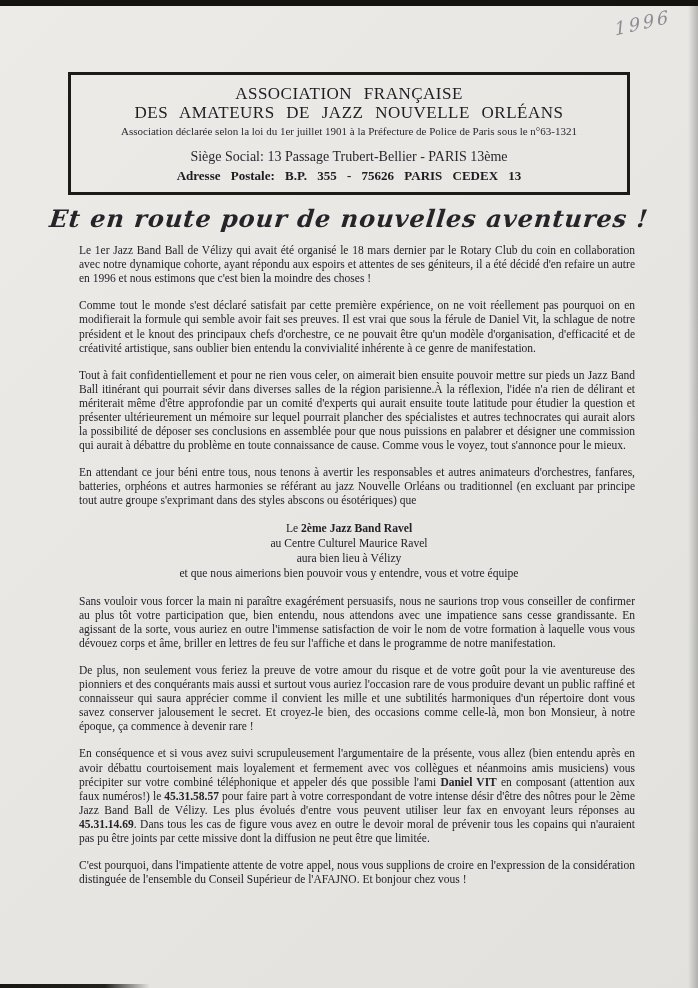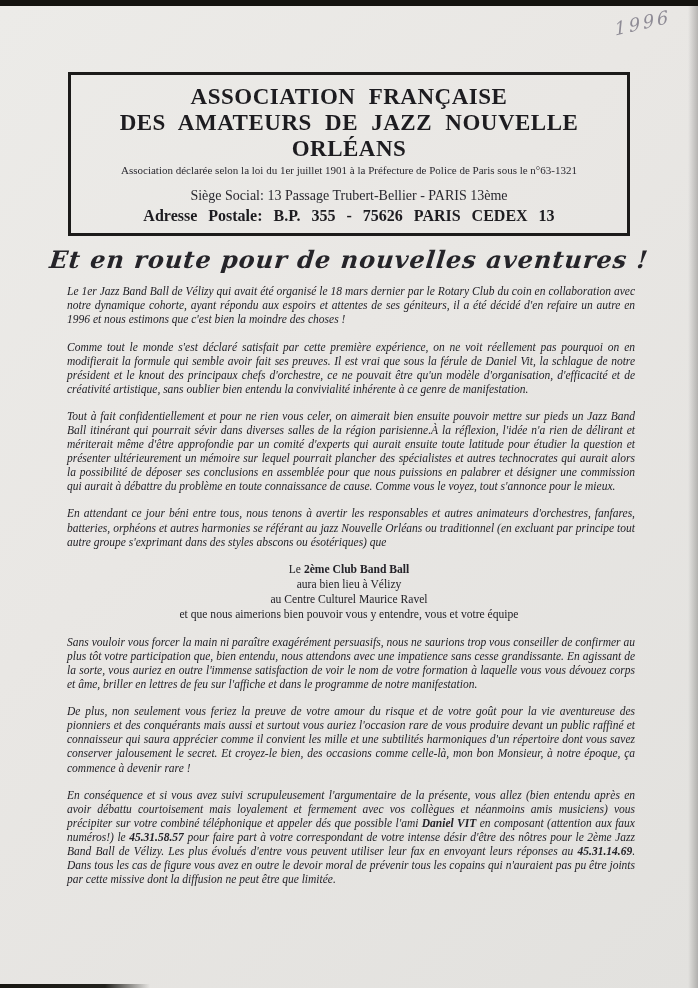--- a/index.html
+++ b/index.html
@@ -28,49 +28,49 @@
     font-size:18px;letter-spacing:3px;color:#8e8b95;
     transform:rotate(-13deg) skewX(-8deg);
   }
   .letterhead{
     width:540px;margin:66px auto 0 auto;
     border:3px solid #1c1b1a;
     padding:9px 8px 8px 8px;
     text-align:center;
   }
   .lh-title{
-    font-weight:bold;font-size:23px;letter-spacing:0.5px;word-spacing:7px;
+    font-weight:normal;font-size:17px;letter-spacing:0.5px;word-spacing:7px;
     line-height:1.12;color:#1d1c20;
   }
   .lh-en{
     font-weight:bold;font-size:11.8px;word-spacing:4px;letter-spacing:0.3px;
     margin-top:2px;color:#222126;
   }
   .lh-declaration{
     font-size:11px;margin-top:3px;color:#2a2930;
   }
   .lh-siege{
     font-size:14px;margin-top:12px;color:#2a2930;
   }
   .lh-postal{
-    font-weight:bold;font-size:16px;word-spacing:7px;margin-top:3px;color:#1d1c20;text-align:center;
+    font-weight:bold;font-size:13px;word-spacing:7px;margin-top:3px;color:#1d1c20;text-align:center;
   }
   .script-headline{
     text-align:center;margin-top:9px;
     font-family:"DejaVu Serif", serif;
     font-style:italic;font-weight:bold;
     font-size:24px;letter-spacing:1px;color:#252429;
     transform:skewX(-6deg);
   }
   .letter-body{
     width:572px;margin:10px auto 0 auto;
     font-size:11.5px;line-height:14.1px;
     text-align:justify;color:#232228;
   }
-  .letter-body p{margin:0 0 13px 4px;font-style:italic;}
+  .letter-body p{margin:0 0 13px 16px;}
   .letter-body .b{font-weight:bold;}
   .event-block{
     text-align:center;margin:0 0 13px 0;line-height:15px;font-size:11.6px;
   }
   .event-block div{text-align:center;}
 </style>
 </head>
 <body>
 
 <div class="paper">
@@ -87,26 +87,27 @@
 
   <div class="script-headline">Et en route pour de nouvelles aventures !</div>
 
   <div class="letter-body">
     <p><span>Le 1er Jazz Band Ball de Vélizy qui avait été organisé le 18 mars dernier par le Rotary Club du coin en collaboration avec notre dynamique cohorte, ayant répondu aux espoirs et attentes de ses géniteurs, il a été décidé d'en refaire un autre en 1996 et nous estimons que c'est bien la moindre des choses !</span></p>
     <p><span>Comme tout le monde s'est déclaré satisfait par cette première expérience, on ne voit réellement pas pourquoi on en modifierait la formule qui semble avoir fait ses preuves. Il est vrai que sous la férule de Daniel Vit, la schlague de notre président et le knout des principaux chefs d'orchestre, ce ne pouvait être qu'un modèle d'organisation, d'efficacité et de créativité artistique, sans oublier bien entendu la convivialité inhérente à ce genre de manifestation.</span></p>
     <p><span>Tout à fait confidentiellement et pour ne rien vous celer, on aimerait bien ensuite pouvoir mettre sur pieds un Jazz Band Ball itinérant qui pourrait sévir dans diverses salles de la région parisienne.À la réflexion, l'idée n'a rien de délirant et mériterait même d'être approfondie par un comité d'experts qui aurait ensuite toute latitude pour étudier la question et présenter ultérieurement un mémoire sur lequel pourrait plancher des spécialistes et autres technocrates qui aurait alors la possibilité de déposer ses conclusions en assemblée pour que nous puissions en palabrer et désigner une commission qui aurait à débattre du problème en toute connaissance de cause. Comme vous le voyez, tout s'annonce pour le mieux.</span></p>
     <p><span>En attendant ce jour béni entre tous, nous tenons à avertir les responsables et autres animateurs d'orchestres, fanfares, batteries, orphéons et autres harmonies se référant au jazz Nouvelle Orléans ou traditionnel (en excluant par principe tout autre groupe s'exprimant dans des styles abscons ou ésotériques) que</span></p>
 
     <div class="event-block">
-      <div><span>Le </span><span class="b">2ème  Club  Band  Ball</span></div>
+      <div><span>Le </span><span class="b">2ème  Jazz  Band  Ravel</span></div>
+      <div><span>au Centre Culturel Maurice Ravel</span></div>
       <div><span>aura bien lieu à Vélizy</span></div>
-      <div><span>au Centre Culturel Maurice Ravel</span></div>
       <div><span>et que nous aimerions bien pouvoir vous y entendre, vous et votre équipe</span></div>
     </div>
 
     <p><span>Sans vouloir vous forcer la main ni paraître exagérément persuasifs, nous ne saurions trop vous conseiller de confirmer  au plus tôt votre participation que, bien entendu, nous attendons avec une impatience sans cesse grandissante. En agissant de la sorte, vous auriez en outre l'immense satisfaction de voir le nom de votre formation à laquelle vous vous dévouez corps et âme, briller en lettres de feu sur l'affiche et dans le programme de notre manifestation.</span></p>
     <p><span>De plus, non seulement vous feriez la preuve de votre amour du risque et de votre goût pour la vie aventureuse des pionniers et des conquérants mais aussi et surtout vous auriez l'occasion rare de vous produire devant un public raffiné et connaisseur qui saura apprécier comme il convient les mille et une subtilités harmoniques d'un répertoire dont vous savez conserver jalousement le secret. Et croyez-le bien, des occasions comme celle-là, mon bon Monsieur, à notre époque, ça commence à devenir rare !</span></p>
     <p><span>En conséquence et si vous avez suivi scrupuleusement l'argumentaire de la présente, vous allez (bien entendu après en avoir débattu courtoisement mais loyalement et fermement avec vos collègues et néanmoins amis musiciens) vous précipiter sur votre combiné téléphonique et appeler dés que possible l'ami </span><span class="b">Daniel  VIT</span><span> en composant (attention aux faux numéros!) le </span><span class="b">45.31.58.57</span><span>   pour faire part à votre correspondant de votre intense désir d'être des nôtres pour le 2ème Jazz Band Ball de Vélizy.  Les plus évolués d'entre vous peuvent utiliser leur fax en envoyant leurs réponses au </span><span class="b">45.31.14.69</span><span>. Dans tous les cas de figure vous avez en outre le devoir moral de prévenir tous les copains qui n'auraient pas pu être joints par cette missive dont la diffusion ne peut être que limitée.</span></p>
+    <p><span>C'est pourquoi, dans l'impatiente attente de votre appel, nous vous supplions de croire en l'expression de la considération distinguée de l'ensemble du Conseil Supérieur de l'AFAJNO.  Et bonjour chez vous !</span></p>
   </div>
 
   <div class="paper-edge-shadow"></div>
   <div class="bottom-artifact"></div>
 </div>
 
 </body></html>

